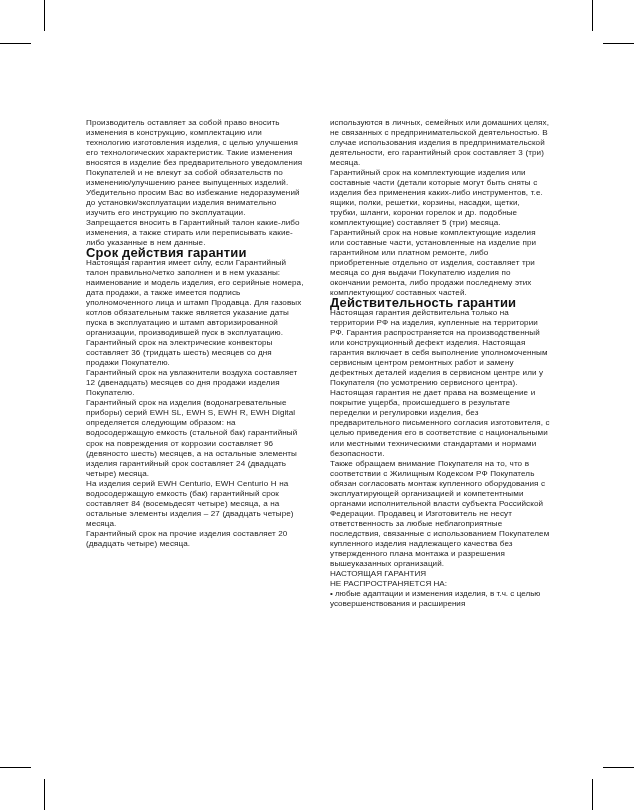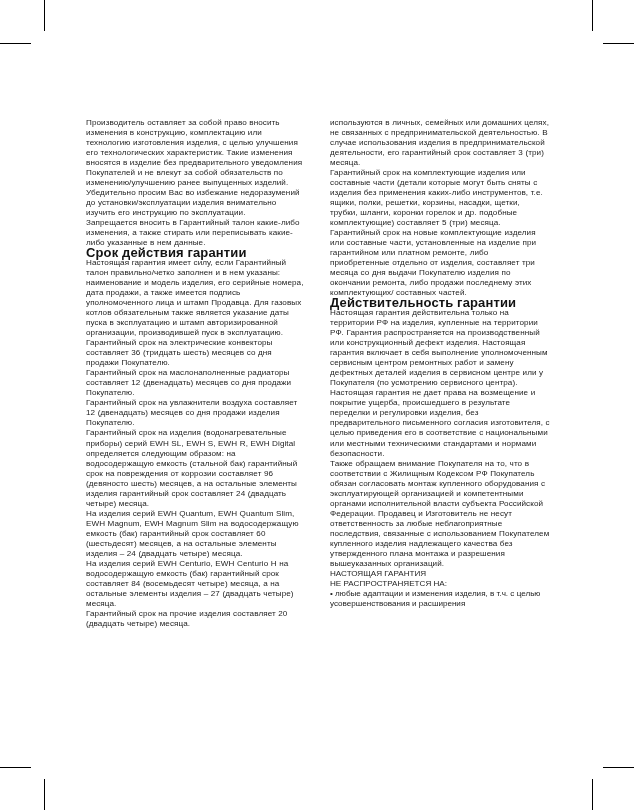--- a/index.html
+++ b/index.html
@@ -97,24 +97,22 @@
 <div class="crop-mark crop-h cm-br-h"></div>
 
 <div class="page">
   <div class="column" id="left-column">
       <p class="para">Производитель оставляет за собой право вносить изменения в конструкцию, комплектацию или технологию изготовления изделия, с целью улучшения его технологических характеристик. Такие изменения вносятся в изделие без предварительного уведомления Покупателей и не влекут за собой обязательств по изменению/улучшению ранее выпущенных изделий.</p>
       <p class="para">Убедительно просим Вас во избежание недоразумений до установки/эксплуатации изделия внимательно изучить его инструкцию по эксплуатации.</p>
       <p class="para">Запрещается вносить в Гарантийный талон какие-либо изменения, а также стирать или переписывать какие-либо указанные в нем  данные.</p>
       <p class="heading">Срок действия гарантии</p>
       <p class="para">Настоящая гарантия имеет силу, если Гарантийный талон правильно/четко заполнен и в нем указаны: наименование  и модель изделия, его серийные номера, дата продажи, а также имеется подпись уполномоченного лица и штамп Продавца. Для газовых котлов обязательным также является указание даты пуска в эксплуатацию и штамп авторизированной организации, производившей пуск в эксплуатацию.</p>
       <p class="para">Гарантийный срок на электрические конвекторы составляет 36 (тридцать шесть) месяцев со дня продажи Покупателю.</p>
-      <p class="para">Гарантийный срок на маслонаполненные радиаторы составляет 12 (двенадцать) месяцев со дня продажи Покупателю.</p>
       <p class="para">Гарантийный срок на увлажнители воздуха составляет 12 (двенадцать) месяцев со дня продажи изделия Покупателю.</p>
       <p class="para">Гарантийный срок на изделия (водонагревательные приборы) серий EWH SL, EWH S, EWH R, EWH Digital определяется следующим образом: на водосодержащую емкость (стальной бак) гарантийный срок на повреждения от коррозии составляет 96 (девяносто шесть) месяцев, а на остальные элементы изделия гарантийный срок составляет 24 (двадцать четыре) месяца.</p>
-      <p class="para">На изделия серий EWH Quantum, EWH Quantum Slim, EWH Magnum, EWH Magnum Slim на водосодержащую емкость (бак) гарантийный срок составляет 60 (шестьдесят) месяцев, а на остальные элементы изделия – 24 (двадцать четыре) месяца.</p>
       <p class="para">На изделия серий EWH Centurio, EWH Centurio H на водосодержащую емкость (бак) гарантийный срок составляет 84 (восемьдесят четыре) месяца, а на остальные элементы изделия – 27 (двадцать четыре) месяца.</p>
       <p class="para">Гарантийный срок на прочие изделия составляет 20 (двадцать четыре) месяца.</p>
     </div>
   <div class="column" id="right-column">
       <p class="para">используются в личных, семейных или домашних целях, не связанных с предпринимательской деятельностью. В случае использования изделия в предпринимательской деятельности, его гарантийный срок составляет 3 (три) месяца.</p>
       <p class="para">Гарантийный срок на комплектующие изделия или составные части (детали которые могут быть сняты с изделия без применения каких-либо инструментов, т.е. ящики, полки, решетки, корзины, насадки, щетки, трубки, шланги, коронки горелок и др. подобные комплектующие) составляет 5 (три) месяца.</p>
       <p class="para">Гарантийный срок на новые комплектующие изделия или составные части, установленные на изделие при гарантийном или платном ремонте, либо приобретенные отдельно от изделия, составляет три месяца со дня выдачи Покупателю изделия по окончании ремонта, либо продажи последнему этих комплектующих/ составных частей.</p>
       <p class="heading">Действительность гарантии</p>
       <p class="para">Настоящая гарантия действительна только на территории РФ на изделия, купленные на территории РФ. Гарантия распространяется на производственный или конструкционный дефект изделия. Настоящая гарантия включает в себя выполнение уполномоченным сервисным центром ремонтных работ и замену дефектных деталей изделия в сервисном центре или у Покупателя (по усмотрению сервисного центра).</p>
       <p class="para">Настоящая гарантия не дает права  на возмещение и покрытие ущерба, происшедшего в результате переделки и регулировки изделия, без предварительного письменного согласия изготовителя, с целью приведения его в соответствие  с национальными  или местными техническими  стандартами и нормами  безопасности.</p>

